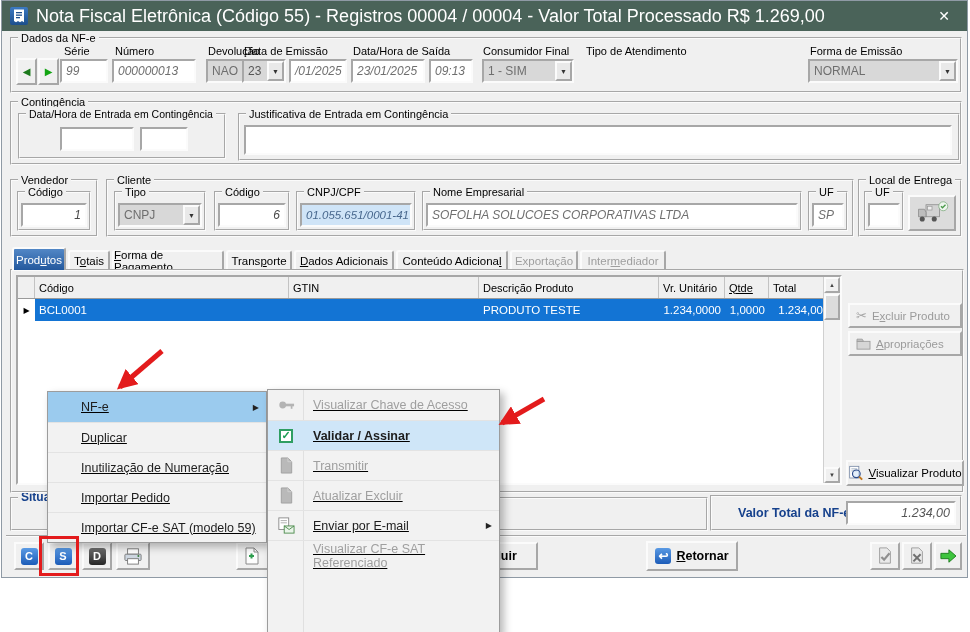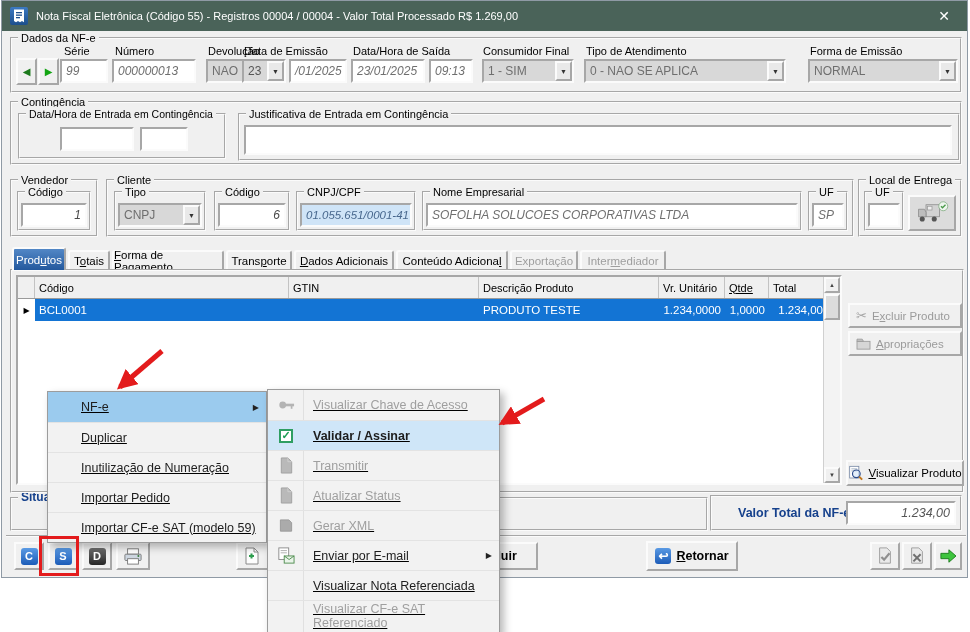--- a/index.html
+++ b/index.html
@@ -2,21 +2,21 @@
 <html><head>
 <meta charset="utf-8">
 <style>
   * { box-sizing: border-box; margin:0; padding:0; }
   body { margin:0; background:#fff; font-family:"Liberation Sans", sans-serif; }
   #stage { position:relative; width:970px; height:632px; background:#fff; overflow:hidden; }
   #win { position:absolute; left:1px; top:0; width:967px; height:578px; background:#f0f0f0; border:1px solid #8f9aa5; }
   .abs { position:absolute; }
   .titlebar { position:absolute; left:0; top:0; right:0; height:30px; background:#4a6359; display:flex; align-items:center; color:#fff; }
   .titlebar .appicon { position:absolute; left:8px; top:6px; width:18px; height:18px; background:linear-gradient(#3b79c2,#1d4f8c); border-radius:2px; display:flex; align-items:center; justify-content:center; }
-  .titlebar .ttl { position:absolute; left:34px; top:0; height:30px; display:flex; align-items:center; font-size:11px; white-space:nowrap; }
+  .titlebar .ttl { position:absolute; left:34px; top:0; height:30px; display:flex; align-items:center; font-size:18px; white-space:nowrap; }
   .titlebar .close { position:absolute; right:0; top:0; width:46px; height:30px; display:flex; align-items:center; justify-content:center; font-size:14px; cursor:default; }
   .grp { position:absolute; border:2px groove #fbfbfb; }
   .lgd { position:absolute; top:-8px; left:6px; background:#f0f0f0; padding:0 3px; font-size:11px; color:#000; white-space:nowrap; line-height:14px; }
   .lgd.blue { color:#16418c; font-weight:bold; font-size:12px; top:-9px; }
   .flbl { position:absolute; font-size:11px; color:#000; white-space:nowrap; }
   .inp { position:absolute; background:#fff; border:2px inset #fbfbfb; font-size:12px; color:#6f6f6f; display:flex; align-items:center; padding:0 4px; white-space:nowrap; overflow:hidden;font-style:italic; }
   .inp.num { justify-content:flex-end; color:#4a4a4a; }
   .cmb { position:absolute; border:2px inset #fbfbfb; background:#d8d8d8; color:#6e6e6e; font-size:12px; display:flex; align-items:stretch; }
   .cmb .txt { flex:1; padding:0 4px; display:flex; align-items:center; white-space:nowrap; overflow:hidden; }
   .dd { width:17px; background:#e9e9e9; border:2px outset #fbfbfb; display:flex; align-items:center; justify-content:center; font-size:7px; color:#333; }
@@ -102,24 +102,20 @@
   <div class="inp" style="left:349px; top:58px; width:74px; height:24px;">23/01/2025</div>
   <div class="inp" style="left:427px; top:58px; width:44px; height:24px;">09:13</div>
 
   <span class="flbl" style="left:481px; top:44px;">Consumidor Final</span>
   <div class="cmb" style="left:480px; top:58px; width:92px; height:24px;">
     <span class="txt">1 - SIM</span>
     <span class="dd">▼</span>
   </div>
 
   <span class="flbl" style="left:584px; top:44px;">Tipo de Atendimento</span>
-  <div class="cmb" style="left:582px; top:58px; width:202px; height:24px;">
-    <span class="txt">0 - NAO SE APLICA</span>
-    <span class="dd">▼</span>
-  </div>
 
   <span class="flbl" style="left:808px; top:44px;">Forma de Emissão</span>
   <div class="cmb" style="left:806px; top:58px; width:150px; height:24px;">
     <span class="txt">NORMAL</span>
     <span class="dd">▼</span>
   </div>
 
   <div class="grp" style="left:8px; top:100px; width:952px; height:64px;">
     <span class="lgd">Contingência</span>
   </div>
@@ -370,46 +366,35 @@
           </span>
       <span>Transmitir</span>
     </div>
     <div class="mi dis sep" style="padding-left:45px;">
       <span class="micon">
             <svg width="15" height="17" viewBox="0 0 15 18">
               <path d="M2 1 h7 l4 4 v12 h-11 z" fill="#b9b9b9" stroke="#a0a0a0"></path>
               <path d="M9 1 v4 h4" fill="none" stroke="#cfcfcf"></path>
             </svg>
           </span>
-      <span>Atualizar Status</span>
-    </div>
-    <div class="mi dis sep" style="padding-left:45px;">
-      <span class="micon">
-            <svg width="16" height="15" viewBox="0 0 16 16">
-              <path d="M2 2 h9 l3 3 v9 h-12 z" fill="#ababab" stroke="#9a9a9a"></path>
-            </svg>
-          </span>
-      <span>Gerar XML</span>
+      <span>Atualizar Excluir</span>
     </div>
     <div class="mi sep" style="padding-left:45px;">
       <span class="micon">
             <svg width="18" height="17" viewBox="0 0 20 19">
               <rect x="2" y="1" width="11" height="13" fill="#fff" stroke="#888"></rect>
               <line x1="4" y1="4" x2="11" y2="4" stroke="#aaa"></line>
               <line x1="4" y1="6.5" x2="11" y2="6.5" stroke="#aaa"></line>
               <rect x="8" y="10" width="11" height="8" fill="#eaf4ea" stroke="#4a8a4a"></rect>
               <path d="M8 10 l5.5 4 l5.5 -4" fill="none" stroke="#4a8a4a"></path>
             </svg>
           </span>
       <span>Enviar por E-mail</span>
       <span class="subarrow">▶</span>
     </div>
-    <div class="mi sep" style="padding-left:45px;">
-          <span>Visualizar Nota Referenciada</span>
-        </div>
     <div class="mi dis sep" style="padding-left:45px;">
           <span>Visualizar CF-e SAT Referenciado</span>
         </div>
   </div>
 
   <div class="abs annot" style="left:37px; top:535px; width:40px; height:40px; border:3px solid #e31b1c;"></div>
   <svg class="abs annot" style="left:100px; top:344px;" width="70" height="54">
     <defs>
           <marker id="ah1" viewBox="0 0 10 10" refX="8" refY="5" markerWidth="4" markerHeight="4" orient="auto">
             <path d="M0 0 L10 5 L0 10 z" fill="#e31b1c"></path>

